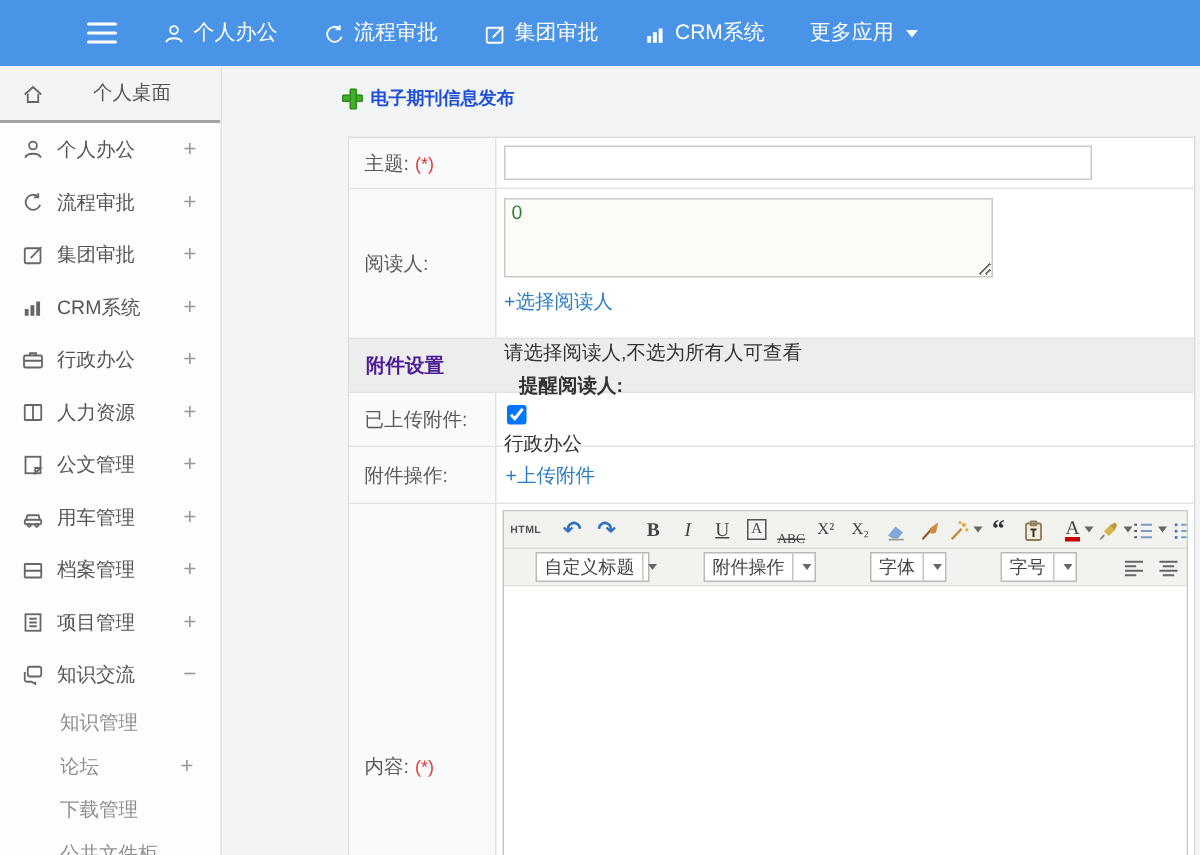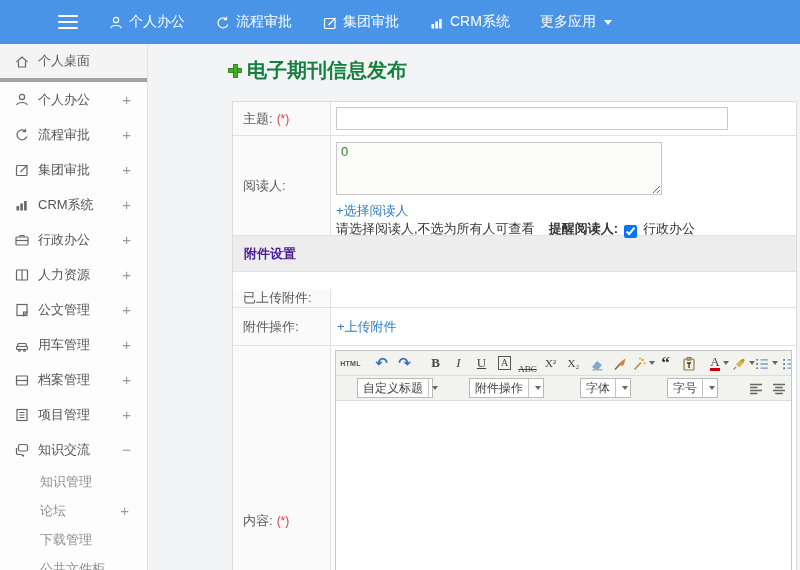--- a/index.html
+++ b/index.html
@@ -13,53 +13,53 @@
   .hamburger span { display:block; height:2.5px; background:#fff; margin:3.5px 0; border-radius:1px; }
   .topnav { display:flex; align-items:center; margin-left:30px; gap:30px; }
   .topnav .nav-item { display:flex; align-items:center; gap:6px; font-size:14px; cursor:pointer; white-space:nowrap; }
   .ic { width:15px; height:15px; stroke:currentColor; fill:none; stroke-width:1.2; flex:0 0 auto; }
   .caret-down { width:0; height:0; border-left:4px solid transparent; border-right:4px solid transparent; border-top:5px solid #fff; margin-left:2px; }
 
   
   .layout { display:flex; height:526px; }
   .sidebar { width:148px; background:#fdfdfd; border-right:1px solid #e2e2e2; overflow:hidden; }
   .side-item { height:35px; display:flex; align-items:center; padding:0 16px 0 14px; font-size:13px; color:#555; cursor:pointer; }
-  .side-item.active { background:#f4f4f4; border-bottom:4px solid #a3a3a3; height:38px; }
+  .side-item.active { background:#f4f4f4; border-bottom:2px solid #a3a3a3; height:38px;gap:24px; }
   .side-item .ic { margin-right:9px; color:#666; }
   .side-item .lbl { flex:1; }
   .expand { color:#999; font-size:15px; font-weight:300; }
   .sub-item { height:29px; display:flex; align-items:center; padding:0 18px 0 40px; font-size:13px; color:#8f8f8f; cursor:pointer; }
   .sub-item .lbl { flex:1; }
 
   .main { flex:1; background:#f3f4f5; overflow:hidden; position:relative; }
   .title-row { margin:13px 0 0 80px; display:flex; align-items:center; gap:5px; }
   .plus-icon { position:relative; width:14px; height:14px; display:inline-block; }
   .plus-icon::before { content:""; position:absolute; left:0; top:4.5px; width:14px; height:5px; background:#43b02a; border-radius:1px; box-shadow:0 0 0 1px #2f8a1d inset; }
   .plus-icon::after { content:""; position:absolute; top:0; left:4.5px; height:14px; width:5px; background:#43b02a; border-radius:1px; box-shadow:0 0 0 1px #2f8a1d inset; }
-  .page-title { font-size:20px; font-weight:bold; color:#15803d; }
+  .page-title { font-size:12px; font-weight:bold; color:#1d4ed8; }
 
   
   .form-table { margin:17px 0 0 84px; width:565px; border:1px solid #d9dcde; border-bottom:none; background:#fff; }
   .frow { display:flex; border-bottom:1px solid #e0e3e5; background:#fff; }
   .flabel { width:98px; background:#fafafa; border-right:1px solid #e0e3e5; padding:0 6px 0 10px; font-size:13px; color:#5a5a5a; display:flex; align-items:center; gap:4px; flex:0 0 auto; }
   .fcontent { flex:1; min-width:0; }
   .req { color:#e03b3b; font-size:12px; }
   .row-subject { height:34px; }
   .row-subject .fcontent { display:flex; align-items:center; padding-left:5px; }
   .subject-input { width:392px; height:23px; border:1px solid #c9c9c9; background:#fff; outline:none; padding:0 4px; font-size:13px; }
   .row-readers { height:100px; }
   .row-readers .fcontent { padding:6px 0 0 5px; }
   .readers-textarea { width:326px; height:53px; border:1px solid #c9c9c9; background:#fbfbf8; font-size:13px; color:#2e7d32; padding:1px 4px; font-family:"Liberation Sans",sans-serif; }
   .link { color:#2d7dc5; font-size:13px; text-decoration:none; cursor:pointer; display:inline-block; }
   .readers-links { margin-top:2px; }
-  .readers-note { margin-top:0; font-size:13px; color:#333; display:flex; align-items:flex-end; gap:4px; }
+  .readers-note { margin-top:16px; font-size:13px; color:#333; display:flex; align-items:flex-start; gap:4px;flex-direction:column; }
   .readers-note .b { font-weight:bold; margin-left:10px; }
   .readers-note input { width:13px; height:13px; margin:0 2px; }
   .row-section { height:36px; background:#ededed; display:flex; align-items:center; padding-left:11px; font-size:13px; font-weight:bold; color:#4c1d95; }
-  .row-uploaded { height:36px;align-items:flex-end; }
+  .row-uploaded { height:36px; }
   .row-operation { height:38px; }
   .row-operation .fcontent, .row-uploaded .fcontent { display:flex; align-items:center; padding-left:6px; }
   .row-content { height:350px; box-shadow:inset 2px 0 0 #9abde4; }
   .row-content .flabel { background:#fafafa; }
   .row-content .fcontent { padding:4px; }
 
   
   .editor { border:1px solid #c6c6c6; height:100%; display:flex; flex-direction:column; background:#fff; }
   .tb-row { height:25px; background:#f2f2ef; border-bottom:1px solid #dcdcd8; display:flex; align-items:center; padding:0 3px; white-space:nowrap; overflow:hidden; flex:0 0 auto; }
   .tbtn { min-width:21px; height:21px; display:inline-flex; align-items:center; justify-content:center; margin:0 1px; font-size:12px; color:#444; cursor:pointer; border-radius:2px; }

